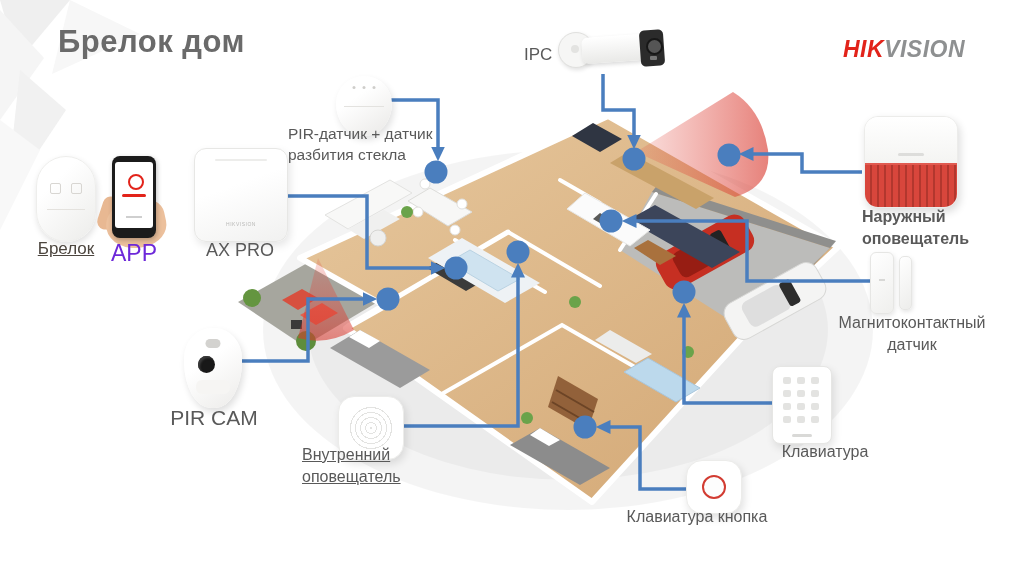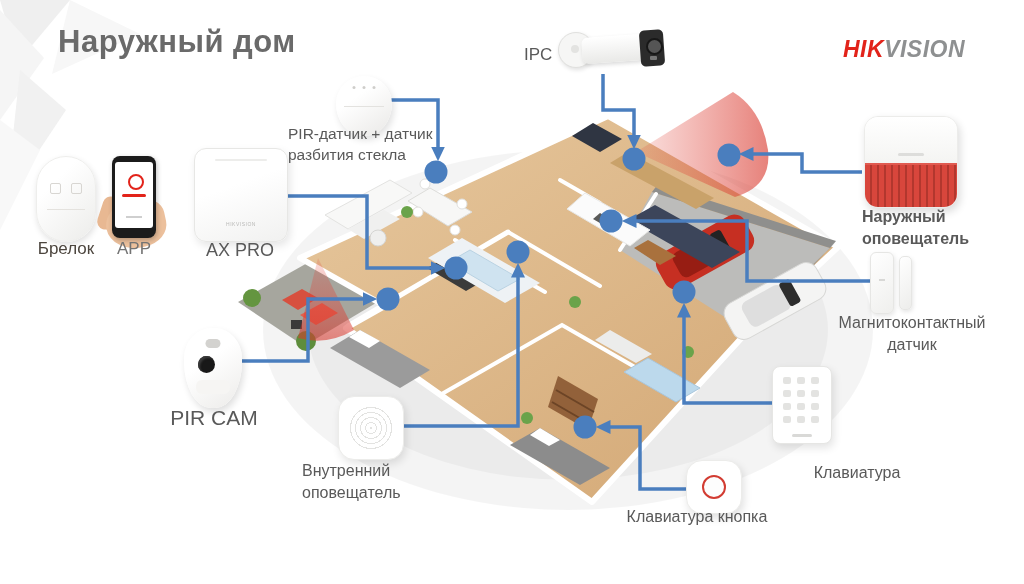--- a/index.html
+++ b/index.html
@@ -246,21 +246,21 @@
     <circle cx="729" cy="155" r="11.5"></circle>
     <circle cx="611" cy="221" r="11.5"></circle>
     <circle cx="456" cy="268" r="11.5"></circle>
     <circle cx="388" cy="299" r="11.5"></circle>
     <circle cx="518" cy="252" r="11.5"></circle>
     <circle cx="585" cy="427" r="11.5"></circle>
     <circle cx="684" cy="292" r="11.5"></circle>
   </g>
 </svg>
 
-<div class="slide-title">Наружный дом</div>
+<div class="slide-title">Брелок дом</div>
 <div class="brand">
   <span class="hik">HIK</span><span class="vision">VISION</span>
 </div>
 
 <div class="device keyfob">
   <span class="btn b1"></span>
   <span class="btn b2"></span>
   <span class="seam"></span>
 </div>
 
@@ -335,23 +335,23 @@
     <i></i>
     <i></i>
     <i></i>
   <div class="bar"></div>
 </div>
 
 <div class="device panic">
   <div class="ring"></div>
 </div>
 
-<div class="lbl center" style="left:18px;top:238px;width:96px;font-size:17px;color:#4c453e;">Брелок</div>
-<div class="lbl center" style="left:104px;top:238px;width:60px;font-size:17px;color:#737373;">APP</div>
+<div class="lbl center" style="left:18px;top:238px;width:96px;font-size:17px;color:#4c453e;text-decoration:underline;">Брелок</div>
+<div class="lbl center" style="left:104px;top:238px;width:60px;font-size:23px;color:#6d28d9;">APP</div>
 <div class="lbl center" style="left:192px;top:238px;width:96px;font-size:18px;">AX PRO</div>
 <div class="lbl" style="left:288px;top:124px;width:178px;font-size:15.5px;">PIR-датчик + датчик разбития стекла</div>
 <div class="lbl" style="left:524px;top:44px;font-size:17px;">IPC</div>
 <div class="lbl" style="left:862px;top:206px;width:110px;font-weight:bold;">Наружный оповещатель</div>
 <div class="lbl center" style="left:812px;top:312px;width:200px;">Магнитоконтактный датчик</div>
 <div class="lbl center" style="left:169px;top:404px;width:90px;font-size:21px;">PIR CAM</div>
-<div class="lbl" style="left:302px;top:460px;width:120px;">Внутренний оповещатель</div>
-<div class="lbl center" style="left:797px;top:441px;width:120px;margin-top:21px;">Клавиатура</div>
+<div class="lbl" style="left:302px;top:444px;width:120px;text-decoration:underline;">Внутренний оповещатель</div>
+<div class="lbl center" style="left:765px;top:441px;width:120px;">Клавиатура</div>
 <div class="lbl center" style="left:612px;top:506px;width:170px;">Клавиатура кнопка</div>
 
 </body></html>

